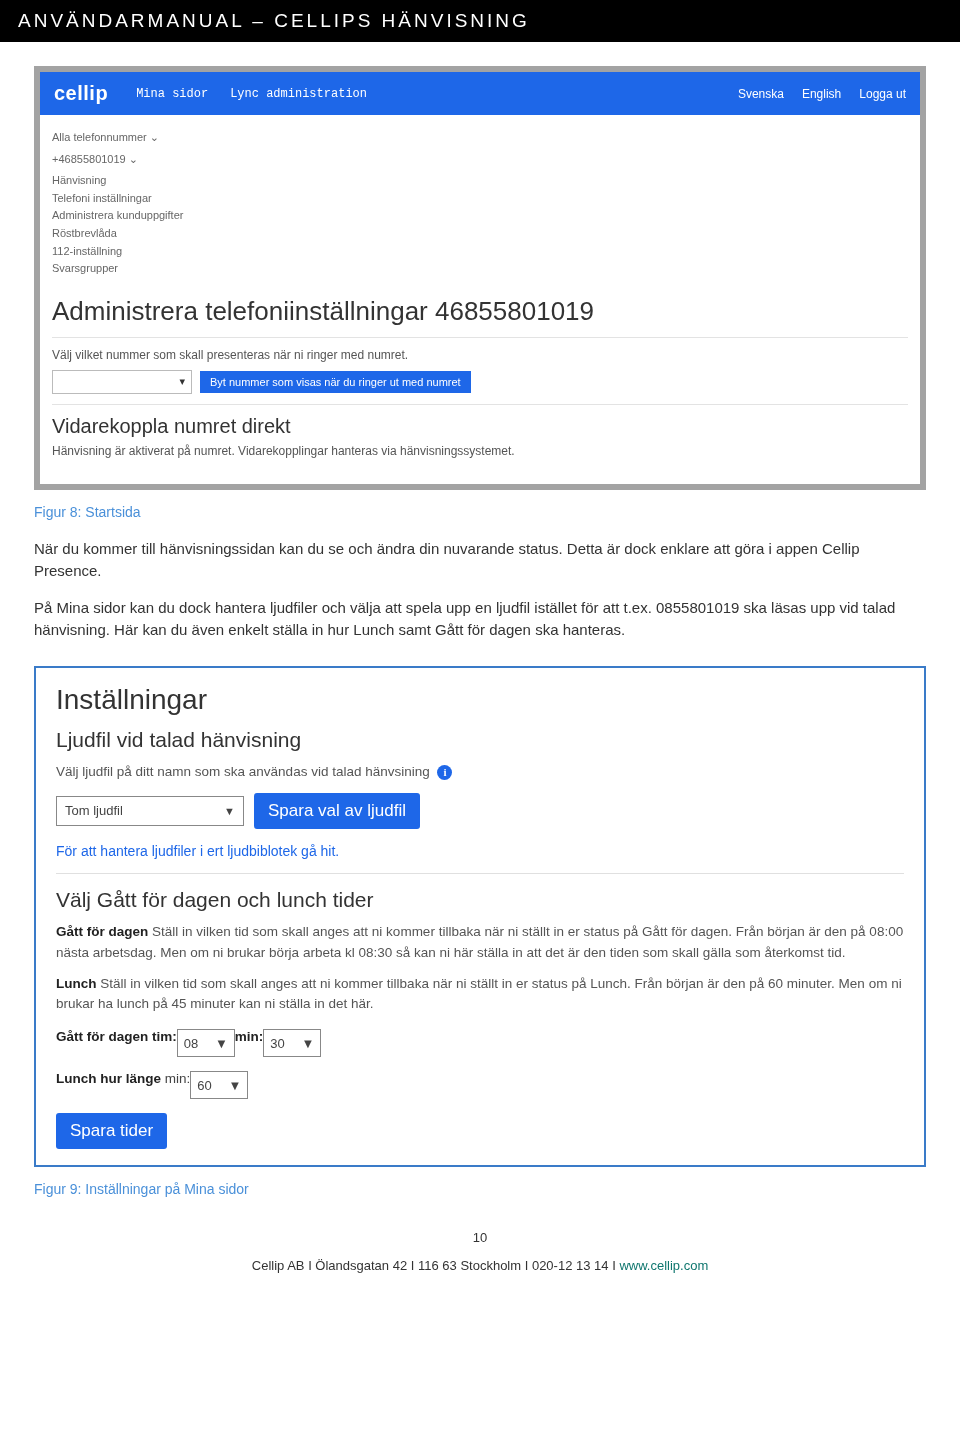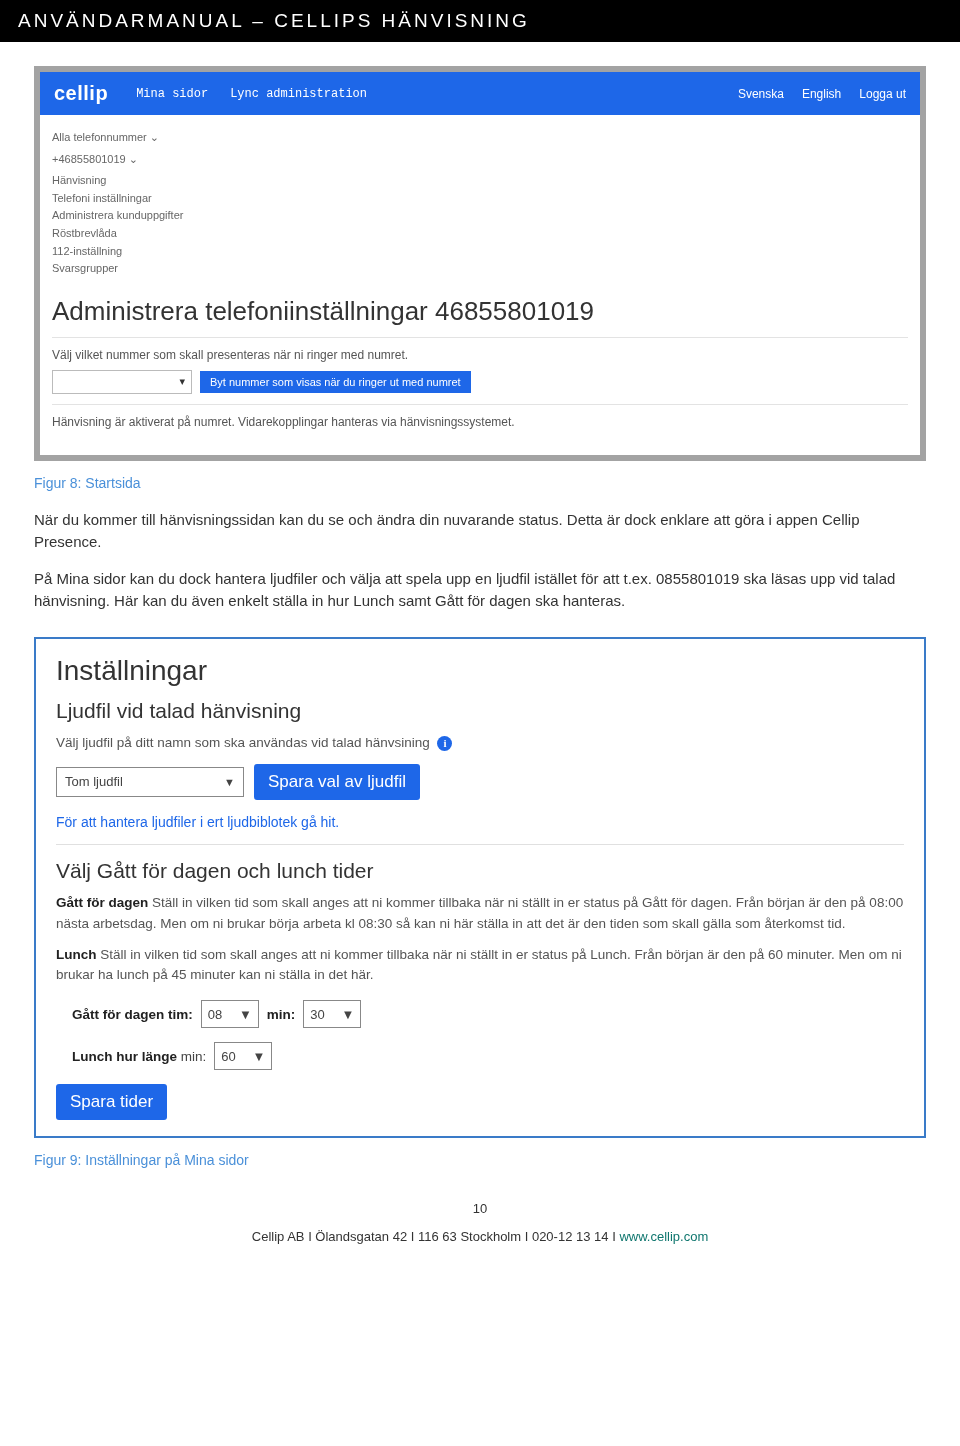--- a/index.html
+++ b/index.html
@@ -80,21 +80,21 @@
   }
   .ss2-select .arrow { font-size: 11px; }
   .ss2-link { color: #1e67e8; font-size: 14px; margin: 6px 0 10px 0; display: block; }
   .ss2-bold { font-weight: 700; color: #222; }
   .info-icon {
     display: inline-flex; width: 15px; height: 15px; border-radius: 50%;
     background: #1e67e8; align-items: center; justify-content: center;
     font-size: 11px; font-weight: 700; color: #fff; font-family: serif;
     margin-left: 4px;
   }
-  .ss2-inline-row { display: flex; align-items: center; gap: 8px; margin: 14px 16px; font-size: 13.5px; }
+  .ss2-inline-row { display: flex; align-items: flex-start; gap: 0; margin: 14px 0; font-size: 13.5px; }
   .mini-select {
     border: 1px solid #888; height: 28px; width: 58px; display: flex;
     align-items: center; justify-content: space-between; padding: 0 6px;
     font-size: 13px; background: #fff;
   }
   .blue-btn-md {
     background: #1e67e8; color: #fff; font-size: 17px;
     padding: 8px 14px; display: inline-block; border-radius: 3px;
   }
   .footer {
@@ -139,20 +139,21 @@
         <div class="ss1-h1">Administrera telefoniinställningar 46855801019</div>
         <hr class="ss1-hr">
         <div class="ss1-p">Välj vilket nummer som skall presenteras när ni ringer med numret.</div>
         <div class="ss1-row">
           <div class="ss1-select">
               <span>▾</span>
             </div>
           <div class="blue-btn">Byt nummer som visas när du ringer ut med numret</div>
         </div>
         <hr class="ss1-hr">
+        <div class="ss1-h2">Vidarekoppla numret direkt</div>
         <div class="ss1-p">Hänvisning är aktiverat på numret. Vidarekopplingar hanteras via hänvisningssystemet.</div>
       </div>
     </div>
   </div>
 
   <div class="caption">Figur 8: Startsida</div>
   <p class="para">När du kommer till hänvisningssidan kan du se och ändra din nuvarande status. Detta är dock enklare att göra i appen Cellip Presence.</p>
   <p class="para">På Mina sidor kan du dock hantera ljudfiler och välja att spela upp en ljudfil istället för att t.ex. 0855801019 ska läsas upp vid talad hänvisning. Här kan du även enkelt ställa in hur Lunch samt Gått för dagen ska hanteras.</p>
 
   <div class="screenshot-wrap ss2">

